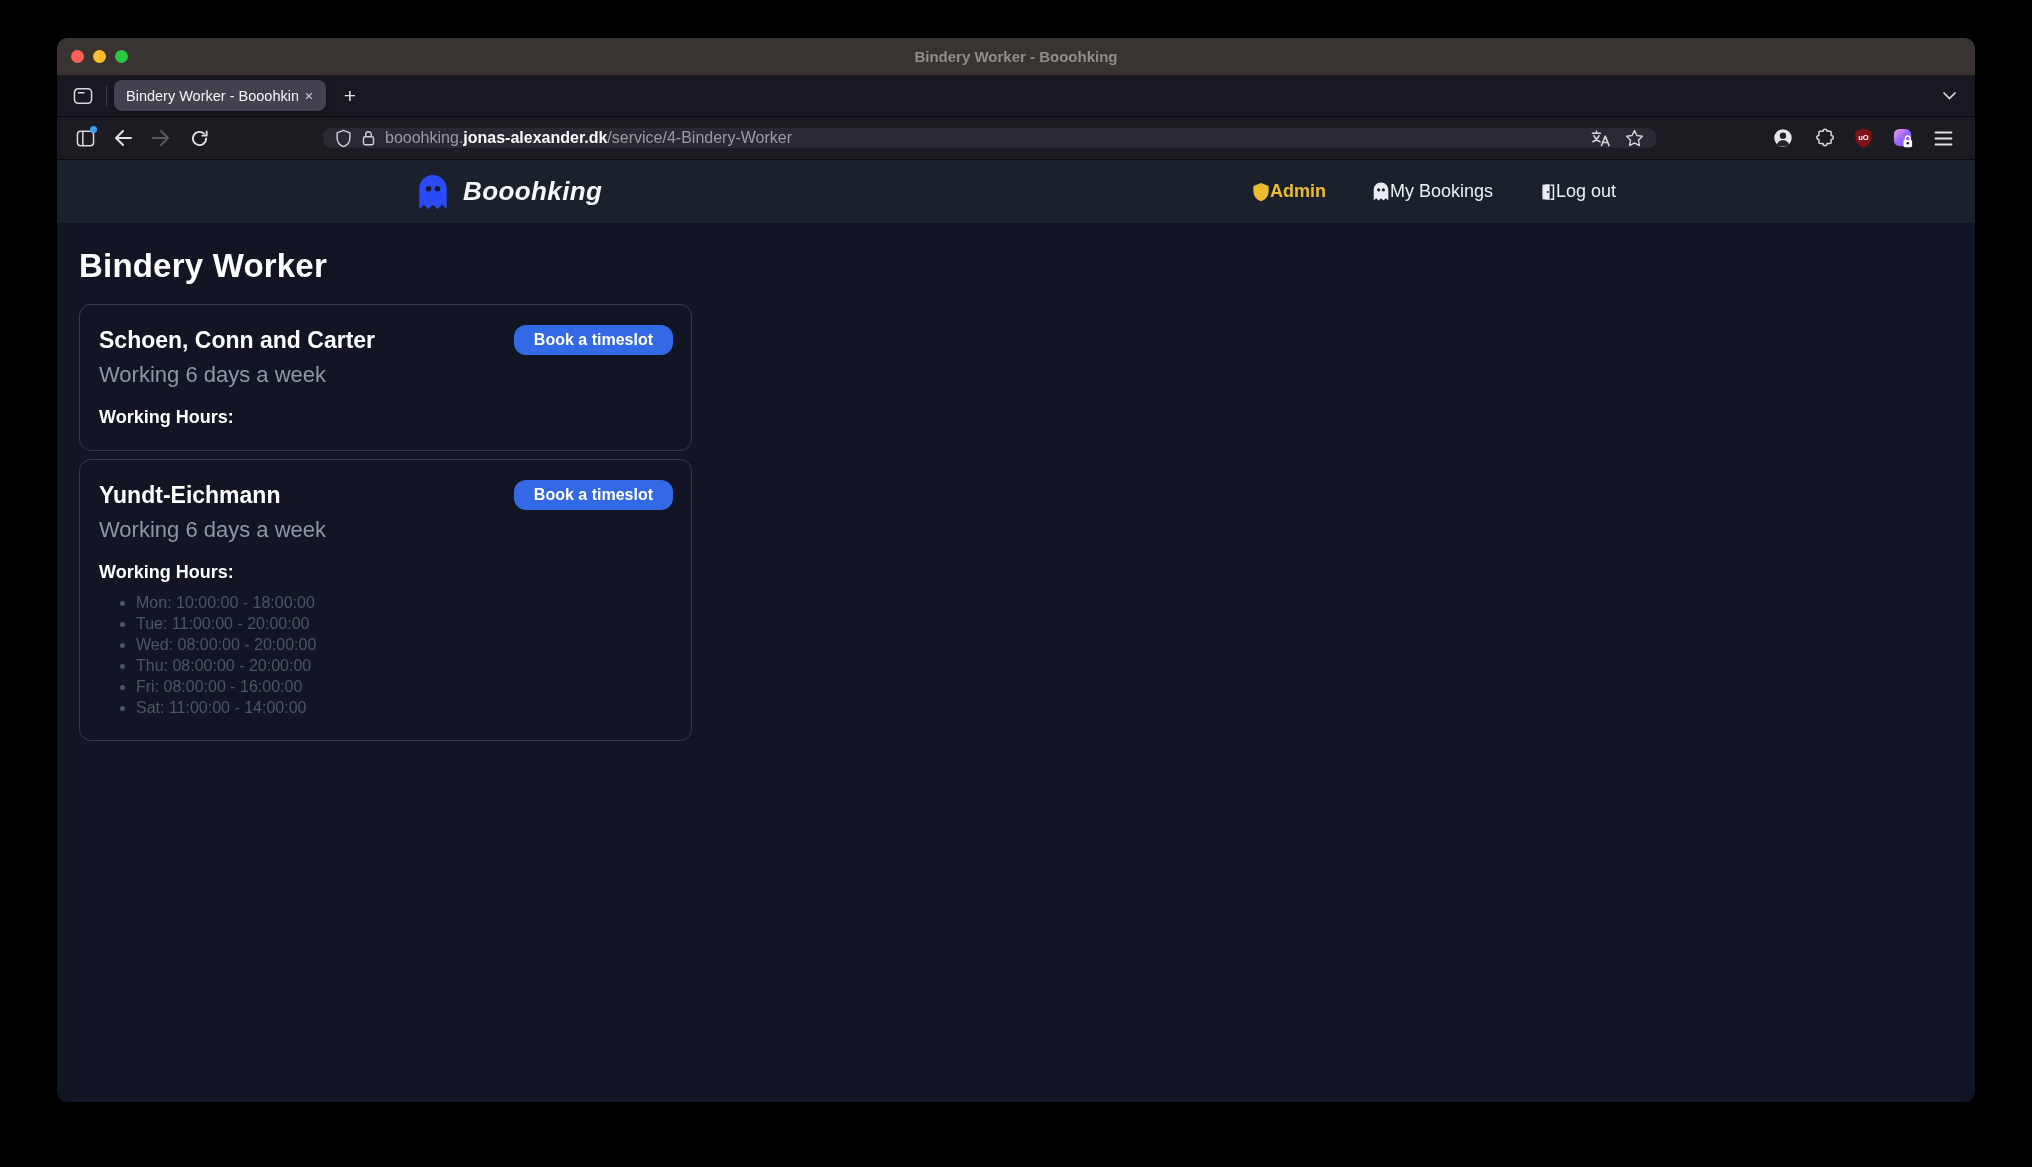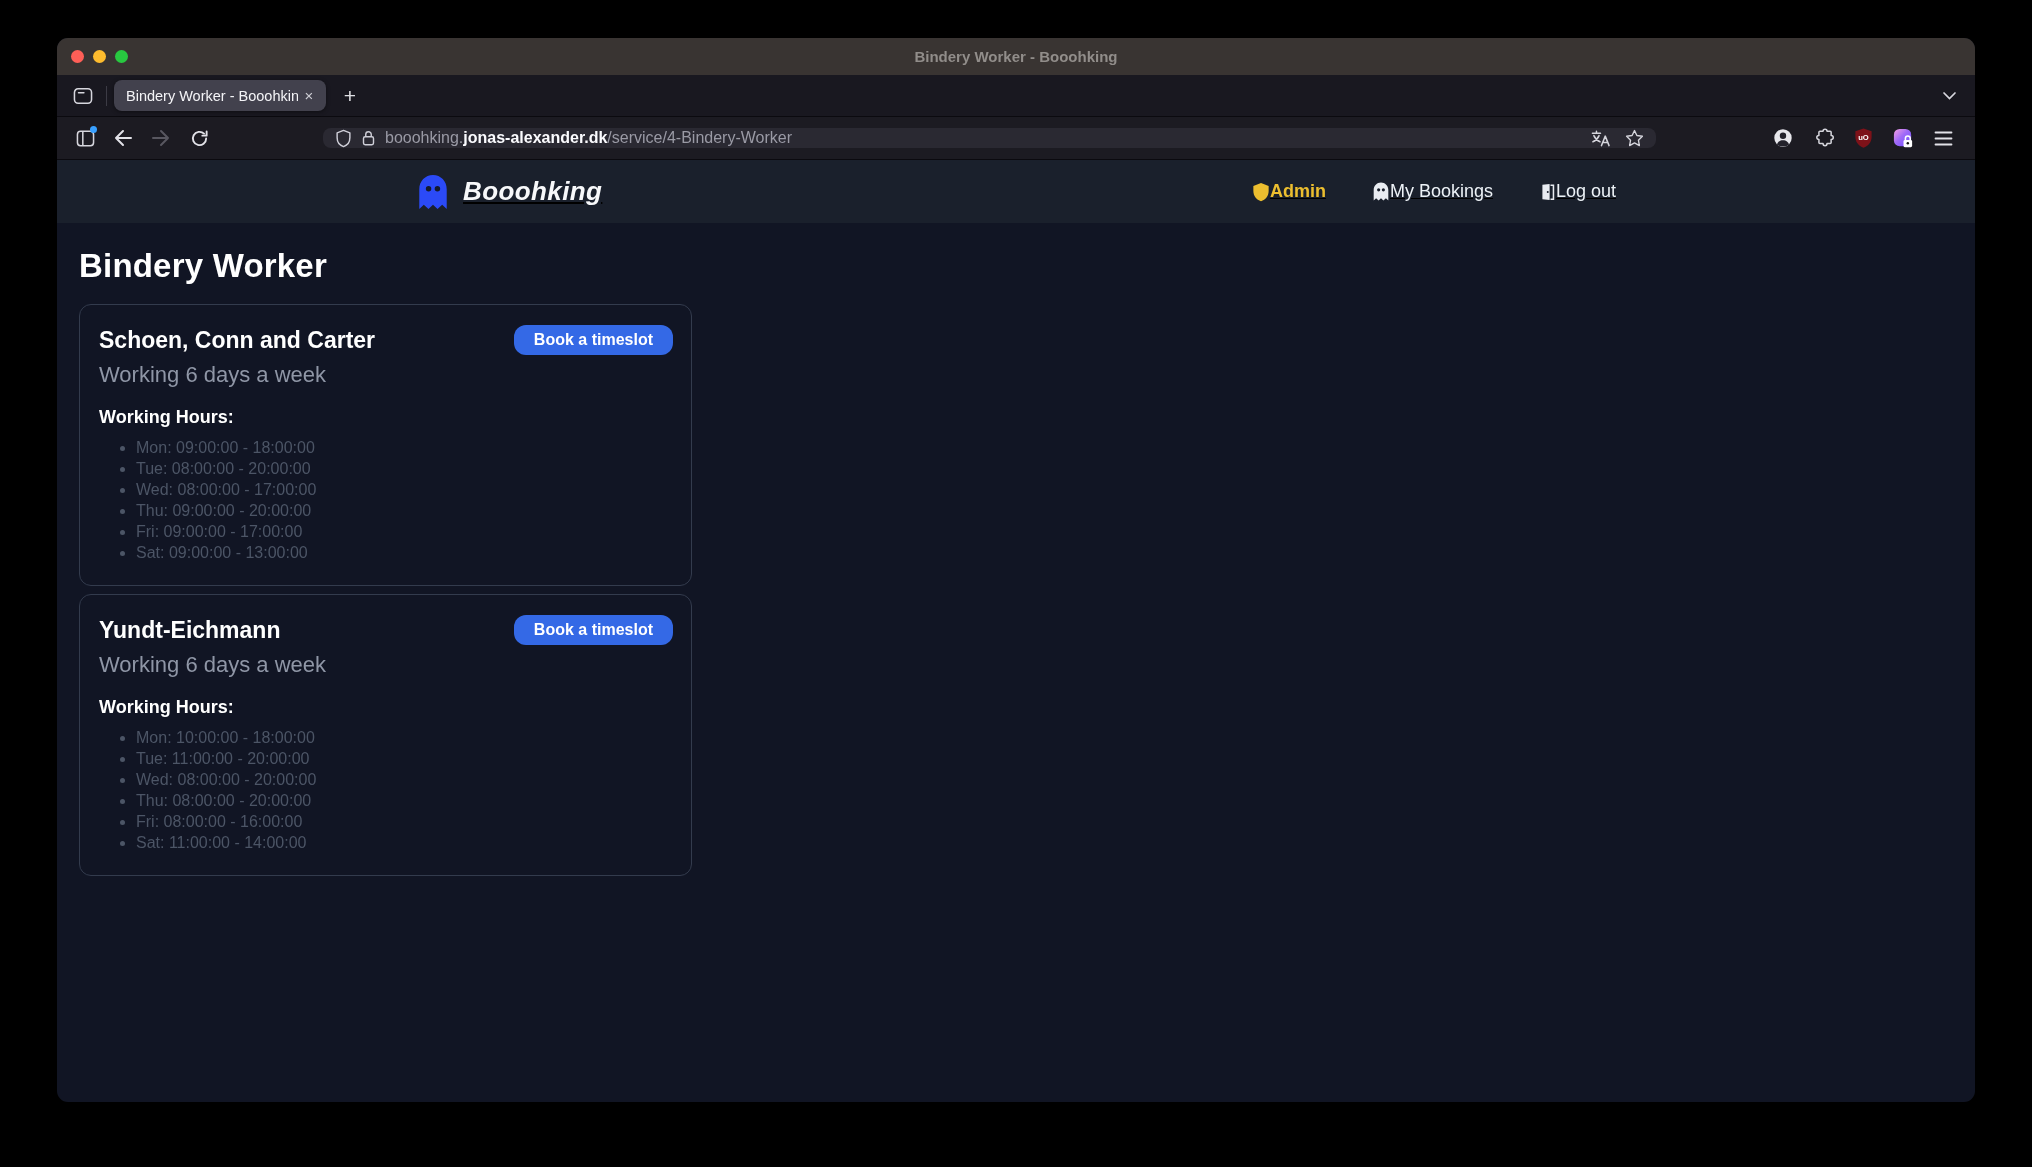--- a/index.html
+++ b/index.html
@@ -42,21 +42,21 @@
   .urlbar { margin-left:108px; width:1333px; height:20px; background:#2a2932; border-radius:8px;
     display:flex; align-items:center; padding:0 12px; gap:9px; }
   .url-text { font-size:16px; white-space:nowrap; }
   .url-dim { color:#9a9aa5; } .url-domain { color:#fbfbfe; font-weight:600; }
   .url-right { margin-left:auto; display:flex; align-items:center; gap:14px; }
   .nav-right { margin-left:auto; display:flex; align-items:center; gap:8px; padding-right:4px; }
 
   
   .site-header { height:63px; background:#1a202c; }
   .header-inner { max-width:1200px; height:100%; margin:0 auto; display:flex;
-    justify-content:space-between;text-decoration:underline; }
+    justify-content:space-between; }
   .brand { display:flex; align-items:center; gap:13px; }
   .brand-name { font-size:26px; font-weight:700; font-style:italic; color:#f7f8fa;
     letter-spacing:.4px; }
   .main-nav { display:flex; align-items:center; gap:46px; }
   .nav-item { display:flex; align-items:center; gap:0; font-size:18px; color:#edf2f7;
     font-weight:500; cursor:default; }
   .nav-item.admin { color:#ecbe2f; font-weight:700; }
 
   
   .page { padding:24px 22px; }
@@ -246,28 +246,20 @@
   <div class="page">
     <h1>Bindery Worker</h1>
     <div class="cards">
   <div class="card">
     <div class="card-top">
       <div class="card-title">Schoen, Conn and Carter</div>
       <button class="book-btn">Book a timeslot</button>
     </div>
     <div class="card-sub">Working 6 days a week</div>
     <div class="hours-label">Working Hours:</div>
-    <ul class="hours-list">
-            <li>Mon: 09:00:00 - 18:00:00</li>
-            <li>Tue: 08:00:00 - 20:00:00</li>
-            <li>Wed: 08:00:00 - 17:00:00</li>
-            <li>Thu: 09:00:00 - 20:00:00</li>
-            <li>Fri: 09:00:00 - 17:00:00</li>
-            <li>Sat: 09:00:00 - 13:00:00</li>
-          </ul>
   </div>
 
   <div class="card">
     <div class="card-top">
       <div class="card-title">Yundt-Eichmann</div>
       <button class="book-btn">Book a timeslot</button>
     </div>
     <div class="card-sub">Working 6 days a week</div>
     <div class="hours-label">Working Hours:</div>
     <ul class="hours-list">

